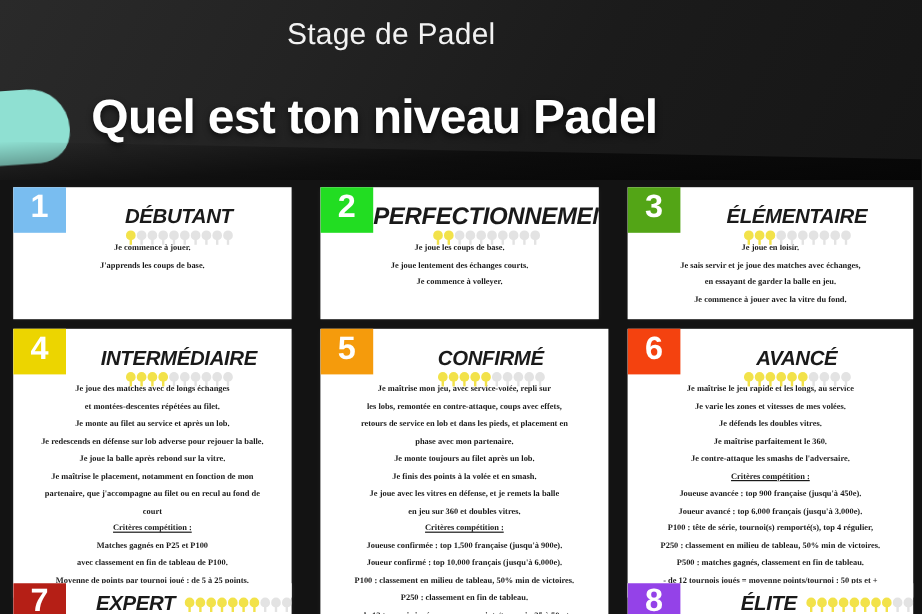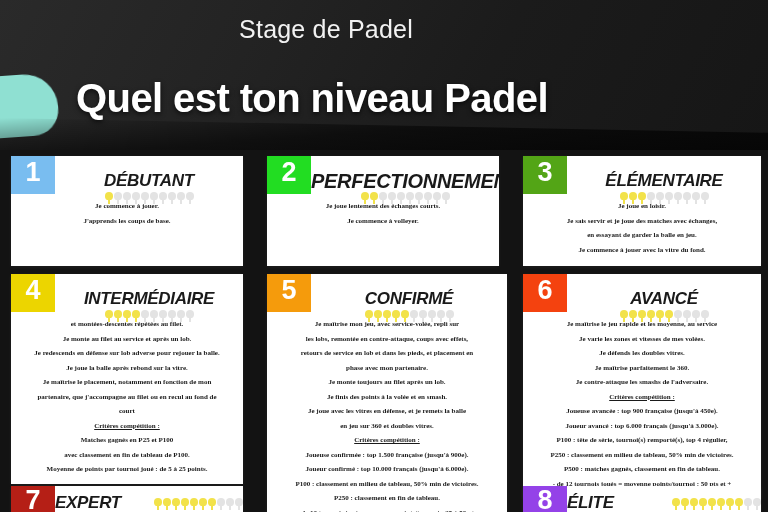--- a/index.html
+++ b/index.html
@@ -137,21 +137,21 @@
   .crit-head {
     margin-top:8px;
     text-decoration:underline;
     font-family:"Liberation Serif", serif;
     font-weight:700;
     font-size:7px;
   }
 
   
   .card.inline .card-head { height:34px; align-items:center; }
-  .card.inline .head-right { flex-direction:row; align-items:center; justify-content:space-between; gap:8px; padding-top:0; }
+  .card.inline .head-right { flex-direction:row; align-items:center; justify-content:flex-end; gap:8px; padding-top:0; }
   .card.inline .rating { margin-top:2px; }
 </style>
 </head>
 <body>
 
 <div id="header">
   <div id="header-sheen"></div>
   <div id="teal-blob"></div>
   <div id="eyebrow">Stage de Padel</div>
   <div id="main-title">Quel est ton niveau Padel</div>
@@ -256,20 +256,21 @@
               <span class="stem"></span>
             </span>
             <span class="pin off">
               <span class="bulb"></span>
               <span class="stem"></span>
             </span>
           </div>
         </div>
       </div>
       <div class="card-body">
+        <p>Je joue les coups de base.</p>
         <p>Je joue lentement des échanges courts.</p>
         <p>Je commence à volleyer.</p>
       </div>
     </div>
     <div class="card" style="left: 523px; top: 4px; width: 238px; min-height: 110px;">
       <div class="card-head">
         <div class="badge" style="background: rgb(83, 165, 22);">3</div>
         <div class="head-right">
           <div class="card-title">ÉLÉMENTAIRE</div>
           <div class="rating">
@@ -366,20 +367,21 @@
               <span class="stem"></span>
             </span>
             <span class="pin off">
               <span class="bulb"></span>
               <span class="stem"></span>
             </span>
           </div>
         </div>
       </div>
       <div class="card-body">
+        <p>Je joue des matches avec de longs échanges</p>
         <p>et montées-descentes répétées au filet.</p>
         <p>Je monte au filet au service et après un lob.</p>
         <p>Je redescends en défense sur lob adverse pour rejouer la balle.</p>
         <p>Je joue la balle après rebond sur la vitre.</p>
         <p>Je maîtrise le placement, notamment en fonction de mon</p>
         <p>partenaire, que j'accompagne au filet ou en recul au fond de</p>
         <p>court</p>
         <p class="crit-head">Critères compétition :</p>
         <p>Matches gagnés en P25 et P100</p>
         <p>avec classement en fin de tableau de P100.</p>
@@ -495,21 +497,21 @@
               <span class="stem"></span>
             </span>
             <span class="pin off">
               <span class="bulb"></span>
               <span class="stem"></span>
             </span>
           </div>
         </div>
       </div>
       <div class="card-body">
-        <p>Je maîtrise le jeu rapide et les moyenne, au service</p>
+        <p>Je maîtrise le jeu rapide et les longs, au service</p>
         <p>Je varie les zones et vitesses de mes volées.</p>
         <p>Je défends les doubles vitres.</p>
         <p>Je maîtrise parfaitement le 360.</p>
         <p>Je contre-attaque les smashs de l'adversaire.</p>
         <p class="crit-head">Critères compétition :</p>
         <p>Joueuse avancée : top 900 française (jusqu'à 450e).</p>
         <p>Joueur avancé : top 6.000 français (jusqu'à 3.000e).</p>
         <p>P100 :  tête de série, tournoi(s) remporté(s), top 4 régulier,</p>
         <p>P250 : classement en milieu de tableau, 50% min de victoires.</p>
         <p>P500 : matches gagnés, classement en fin de tableau.</p>

